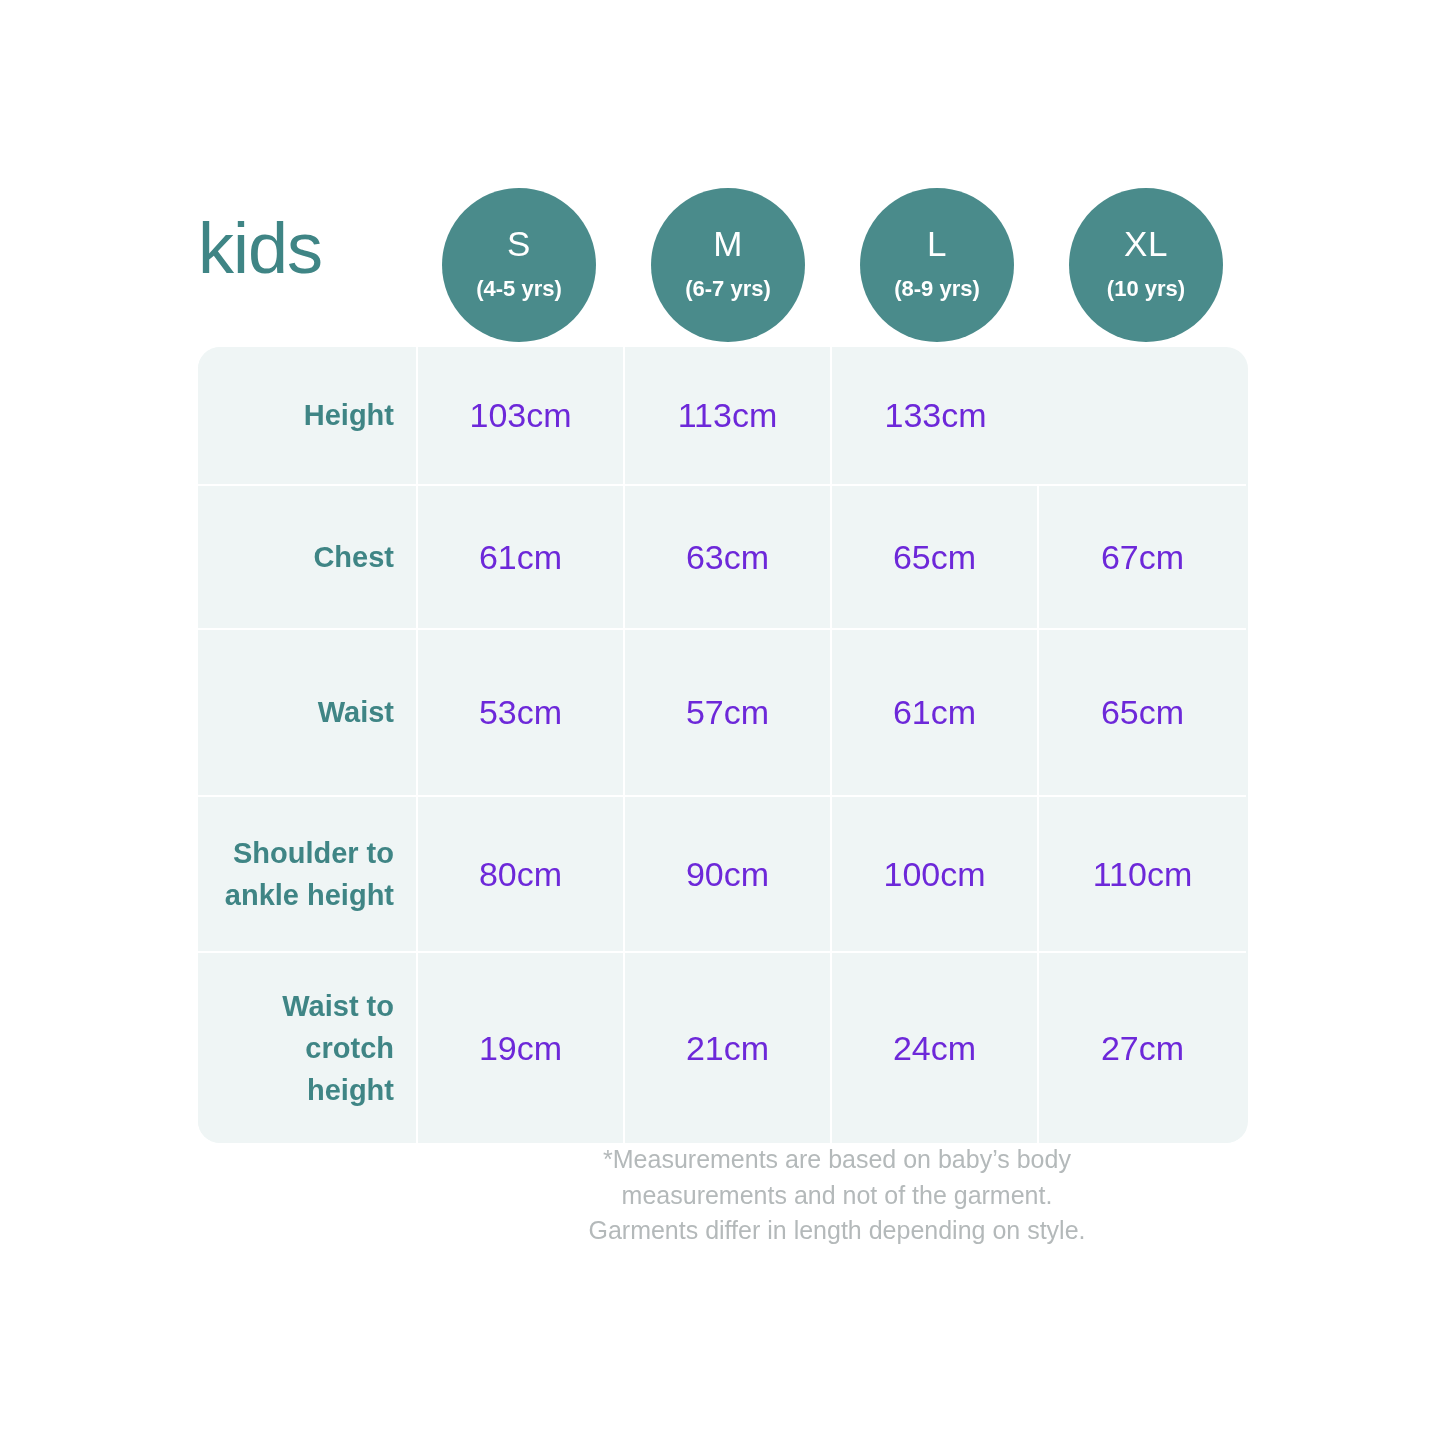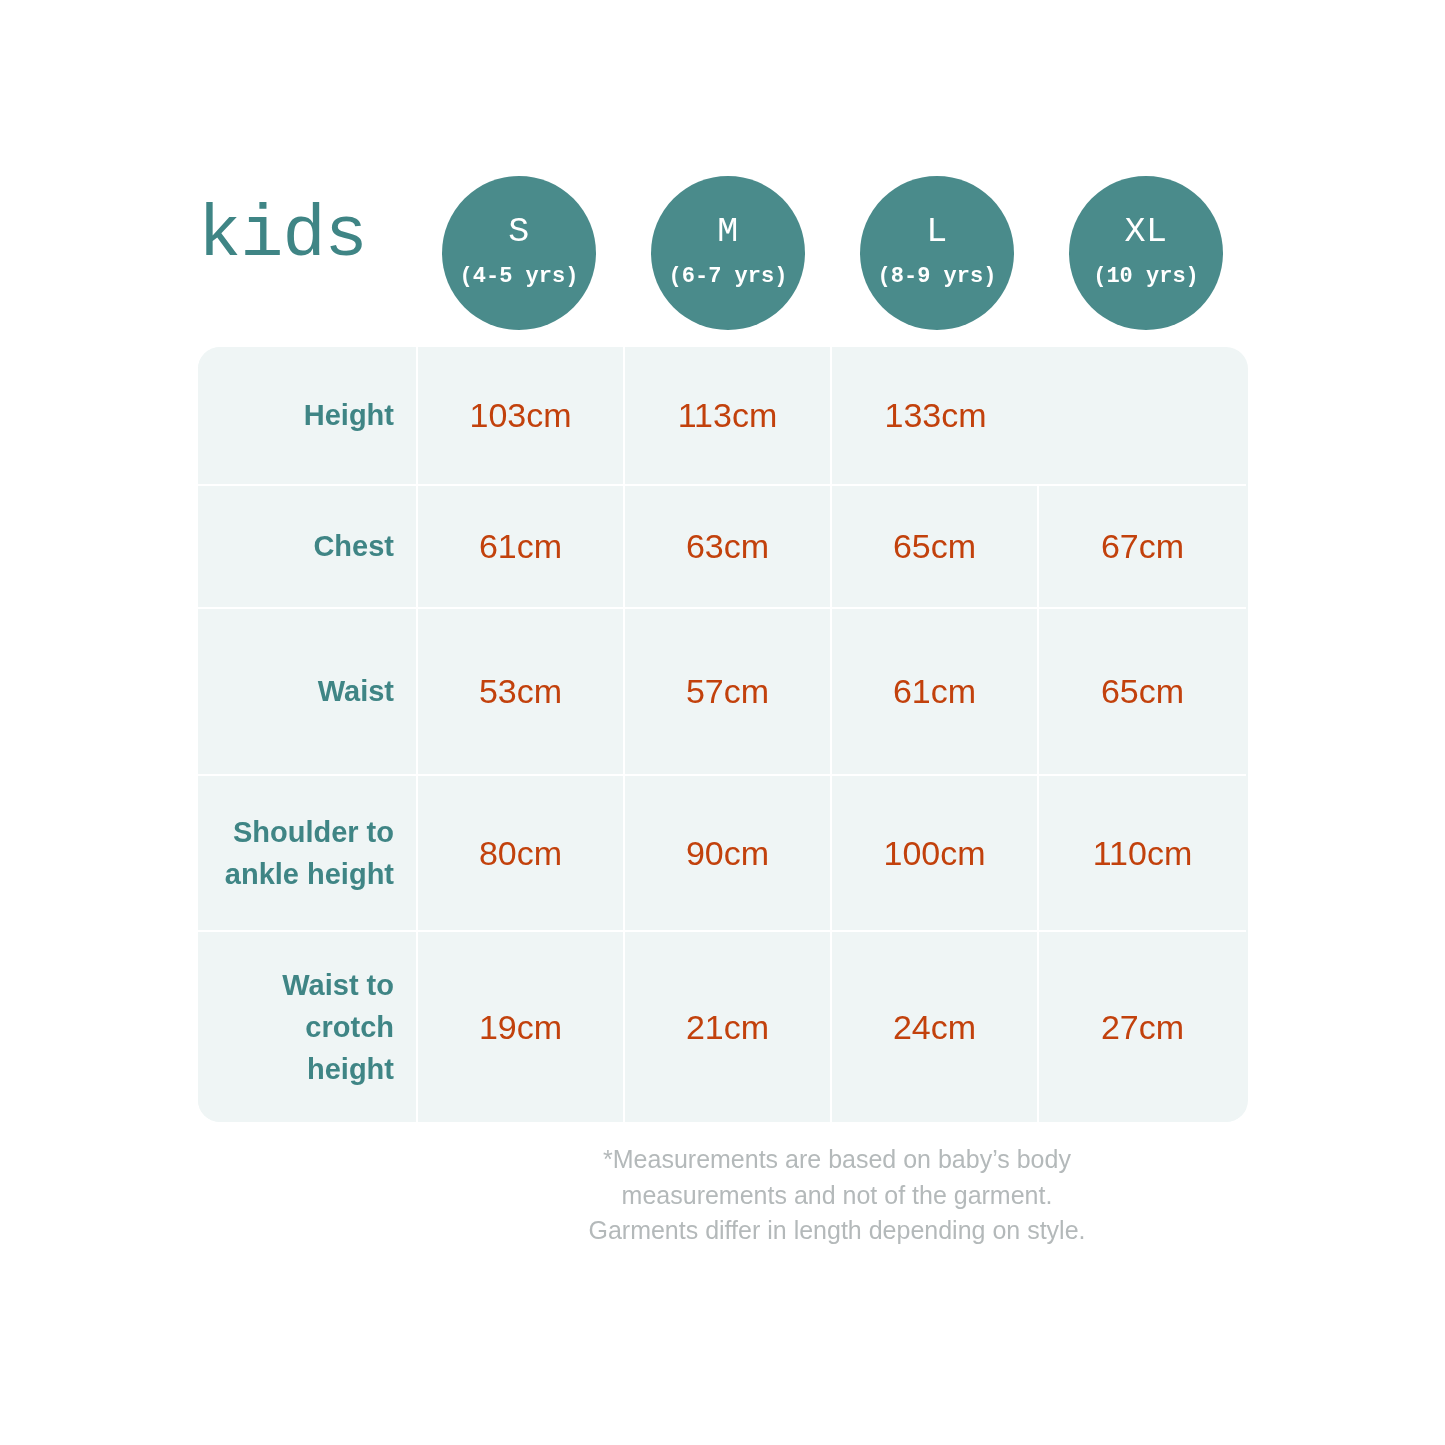--- a/index.html
+++ b/index.html
@@ -19,24 +19,23 @@
     position: relative;
     width: 1445px;
     height: 1445px;
     background: #ffffff;
   }
 
   
   .header {
     position: absolute;
     left: 198px;
-    top: 176px;
+    top: 188px;
     width: 1050px;
     height: 165px;
-    font-family: Liberation Mono, monospace;
   }
 
   .title {
     position: absolute;
     left: 0;
     top: 24px;
     width: 215px;
     font-size: 72px;
     font-weight: 400;
     color: #3f8585;
@@ -110,31 +109,31 @@
     text-align: right;
     color: #3f8585;
     font-size: 29px;
     font-weight: 700;
     line-height: 1.45;
     padding-right: 22px;
     border-right: 2px solid #ffffff;
   }
   .cell.value {
     width: 207px;
-    color: #c2410c;
+    color: #6d28d9;
     font-size: 34px;
     font-weight: 400;
     border-right: 2px solid #ffffff;
   }
   .cell.value:last-child {
     border-right: none;
   }
 
   .row-h1 .cell { height: 137px; }
-  .row-h2 .cell { height: 123px; }
+  .row-h2 .cell { height: 144px; }
   .row-h3 .cell { height: 167px; }
   .row-h4 .cell { height: 156px; }
   .row-h5 .cell { height: 192px; }
 
   
   .footnote {
     position: absolute;
     right: 198px;
     top: 1142px;
     width: 820px;

